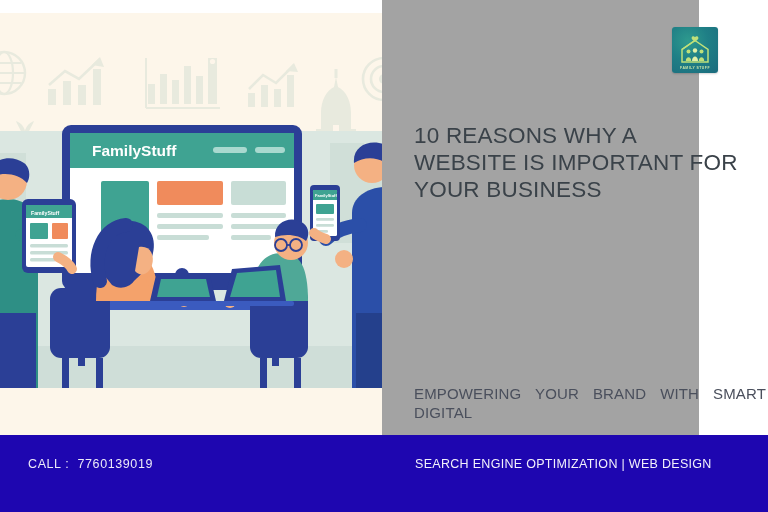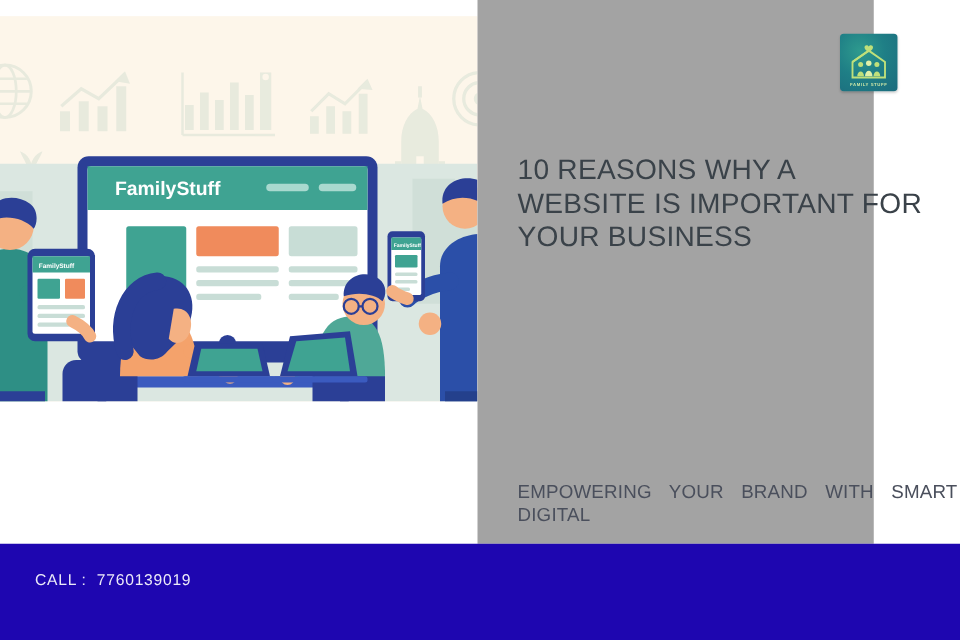--- a/index.html
+++ b/index.html
@@ -21,21 +21,21 @@
     background: #ffffff;
     overflow: hidden;
   }
 
   
   .illus-panel {
     position: absolute;
     left: 0;
     top: 13px;
     width: 382px;
-    height: 308px;
+    height: 422px;
     background: #fdf6ea;
     overflow: hidden;
   }
   .illus-art {
     position: absolute;
     left: 0;
     top: 0;
     width: 382px;
     height: 375px;
     overflow: hidden;
@@ -384,15 +384,16 @@
       <div class="logo-caption">FAMILY STUFF</div>
     </div>
 
     <h1 class="headline">10 REASONS WHY A WEBSITE IS IMPORTANT FOR YOUR BUSINESS</h1>
 
     <p class="tagline"><span>EMPOWERING YOUR BRAND WITH SMART DIGITAL</span> </p>
   </div>
 
   <div class="footer">
     <div class="footer-call">CALL :  7760139019</div>
+    <div class="footer-services">SEARCH ENGINE OPTIMIZATION | WEB DESIGN</div>
   </div>
 
 </div>
 
 </body></html>

